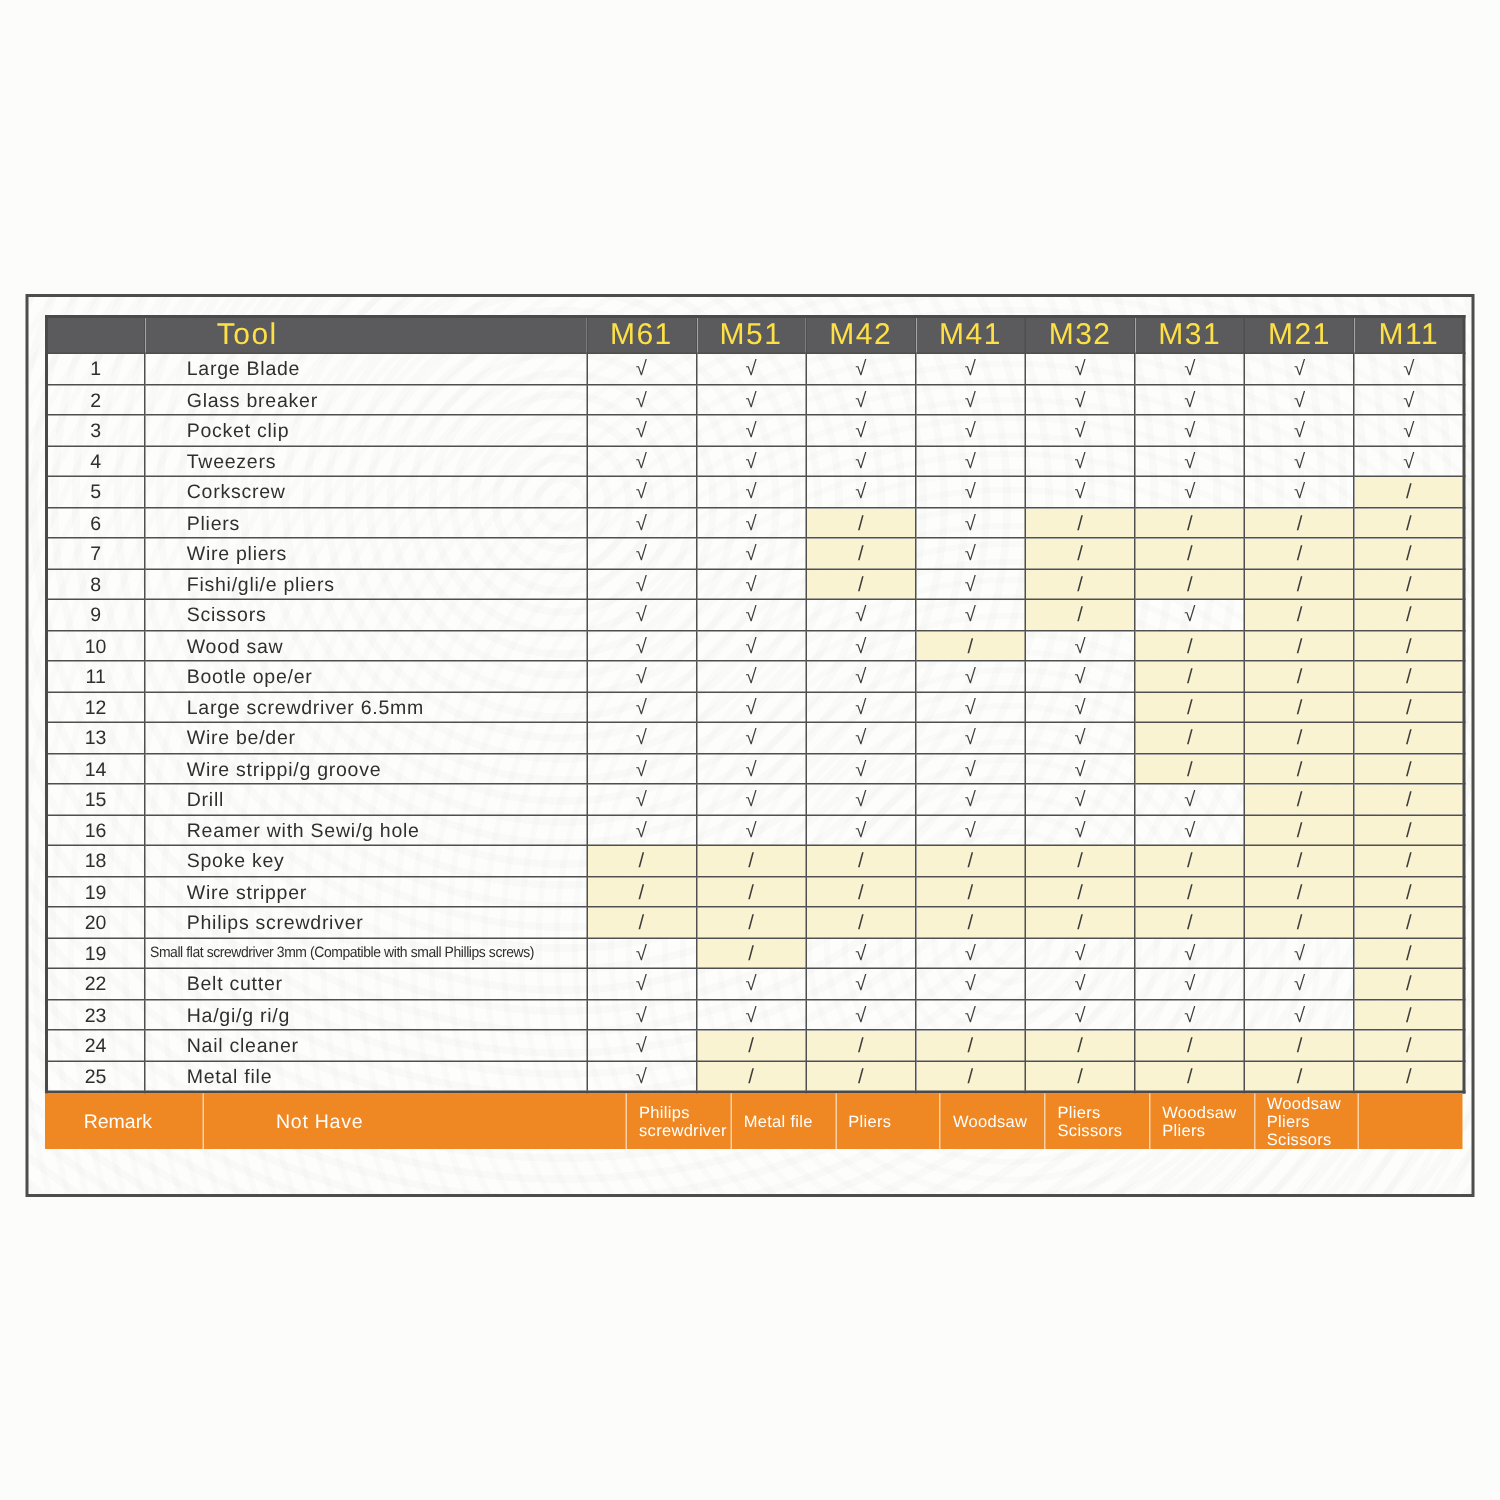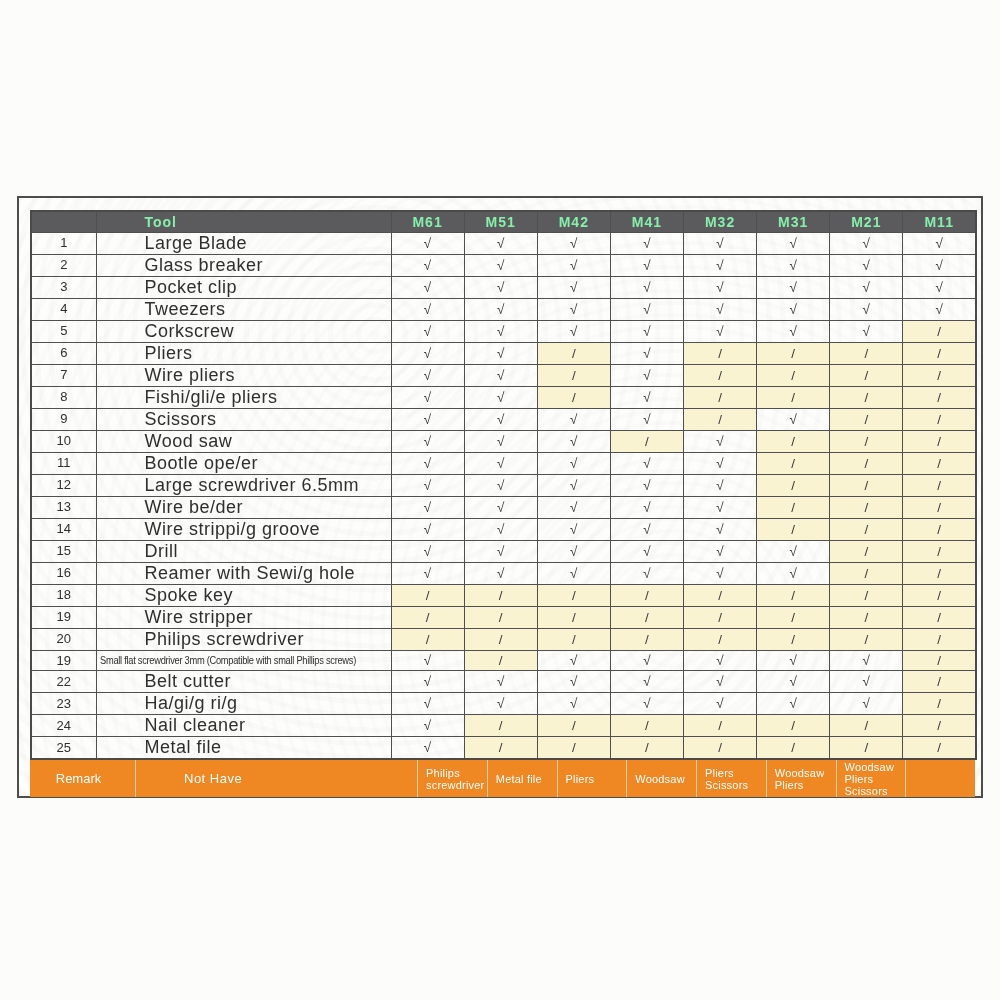--- a/index.html
+++ b/index.html
@@ -21,27 +21,27 @@
   .tblwrap { position:absolute; left:30px; top:210px; width:945px; }
   table.tbl {
     width:945px; border-collapse:collapse; table-layout:fixed;
     border:2px solid #4a4a4a;
   }
   table.tbl th, table.tbl td {
     border:1px solid #4f4f4f;
     overflow:hidden; white-space:nowrap;
   }
   th.h-cell {
-    background:var(--header-bg,#5b5b5d); color:#86efac;
-    height:21px; font-size:14px; font-weight:bold; letter-spacing:1px;
+    background:var(--header-bg,#5b5b5d); color:#fde047;
+    height:21px; font-size:20px; font-weight:normal; letter-spacing:1px;
     text-align:center;
   }
   th.h-tool { text-align:left; padding-left:48px; }
   td.c-num { text-align:center; font-size:13px; height:19.7px; line-height:19.5px; }
-  td.c-tool { text-align:left; padding-left:48px; font-size:18px; letter-spacing:.5px; }
+  td.c-tool { text-align:left; padding-left:28px; font-size:13px; letter-spacing:.5px; }
   td.c-tool.tool-condensed {
     padding-left:3px; font-size:10px; letter-spacing:-.3px;
   }
   td.c-tool.tool-condensed span{ display:inline-block; transform:scaleX(.93); transform-origin:left center; }
   td.c-mark { text-align:center; font-size:13.5px; color:#3d3d3d; }
   td.m-no { background:var(--highlight,#faf3d2); }
   .remark-row {
     display:flex; width:945px; height:37px;
     background:var(--orange,#ef8722); color:#fff;
   }

